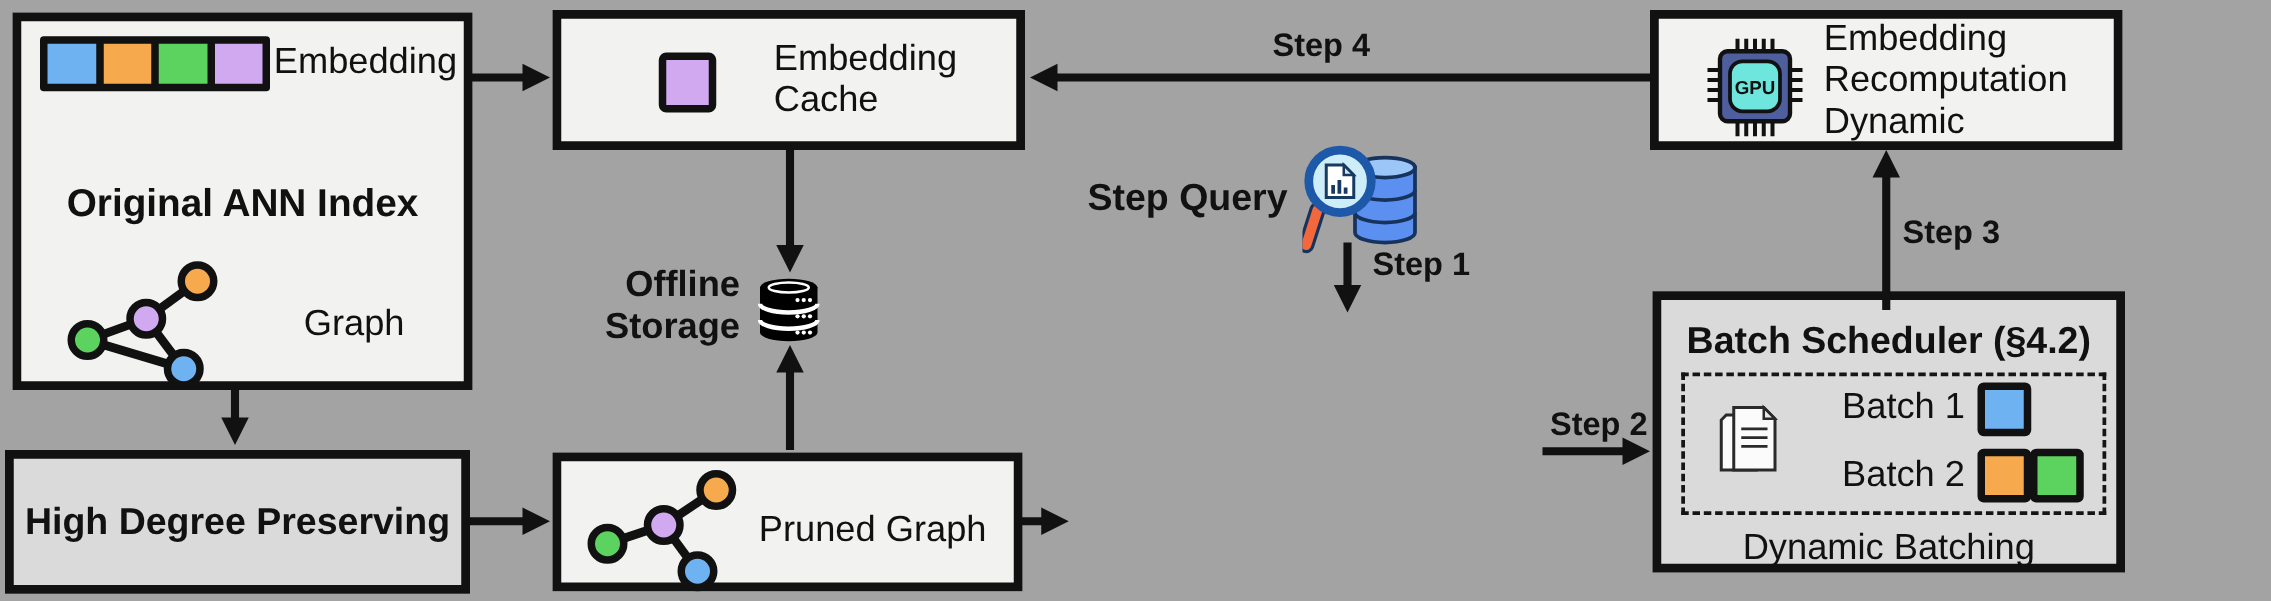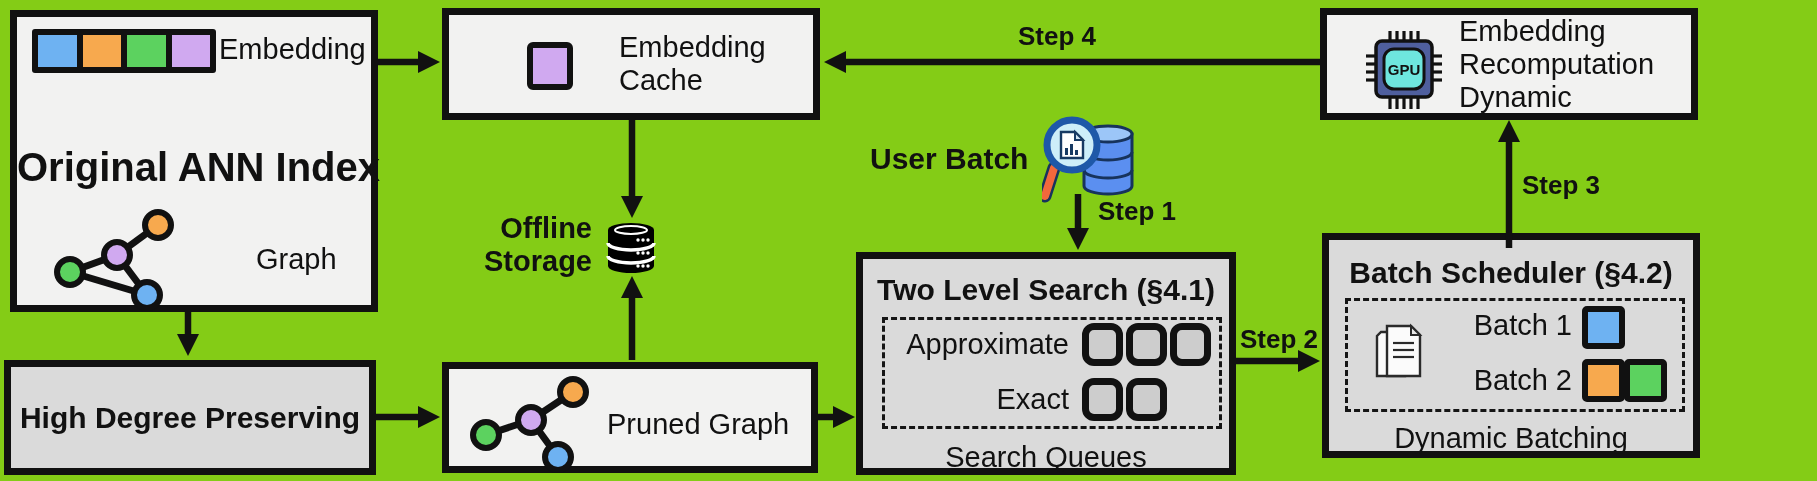--- a/index.html
+++ b/index.html
@@ -1,16 +1,16 @@
 <!DOCTYPE html>
 <html><head>
 <meta charset="utf-8">
 <style>
   html,body{margin:0;padding:0;background:#ffffff;}
-  #canvas{position:relative;width:1817px;height:481px;background:#84cc16;overflow:hidden;
+  #canvas{position:relative;width:1817px;height:481px;background:#a3a3a3;overflow:hidden;
           font-family:"Liberation Sans",sans-serif;color:#111;}
   .box{position:absolute;border:7px solid #111;box-sizing:border-box;}
   .light{background:#f2f2f1;}
   .dark{background:#dadada;}
   .lbl{position:absolute;white-space:nowrap;color:#111;}
   .b{font-weight:700;}
   .ctr{text-align:center;left:0;right:0;}
   .step{font-weight:700;font-size:26px;}
   .dashed{position:absolute;border:3.5px dashed #151515;box-sizing:border-box;}
   .qrow{position:absolute;display:flex;gap:3px;}
@@ -33,36 +33,36 @@
 <div id="canvas">
 
   <div class="box light" style="left:10px;top:10px;width:368px;height:302px;">
     <div class="strip">
       <div class="c-blue"></div>
       <div class="c-orange"></div>
       <div class="c-green"></div>
       <div class="c-purple"></div>
     </div>
     <div class="lbl" style="left:202px;top:16px;font-size:29px;">Embedding</div>
-    <div class="lbl ctr b" style="top:128px;font-size:40px;">Original ANN Index</div>
+    <div class="lbl ctr b" style="top:128px;font-size:31px;">Original ANN Index</div>
     <svg style="position:absolute;left:33px;top:188px;" width="142" height="118" viewBox="0 0 142 118">
       <g stroke="#111" stroke-width="7">
         <line x1="20" y1="67" x2="67" y2="50"></line>
         <line x1="67" y1="50" x2="108" y2="20"></line>
         <line x1="67" y1="50" x2="97" y2="90"></line>
         <line x1="20" y1="67" x2="97" y2="90"></line>
       </g>
       <g stroke="#111" stroke-width="6">
         <circle cx="108" cy="20" r="13" fill="#f7a94e"></circle>
         <circle cx="67" cy="50" r="13" fill="#d0a9f0"></circle>
         <circle cx="20" cy="67" r="13" fill="#5cd25f"></circle>
         <circle cx="97" cy="90" r="13" fill="#6eb2f2"></circle>
       </g>
     </svg>
-    <div class="lbl" style="left:226px;top:226px;font-size:29px;margin-left:13px;">Graph</div>
+    <div class="lbl" style="left:226px;top:226px;font-size:29px;">Graph</div>
   </div>
 
   <div class="box light" style="left:442px;top:8px;width:378px;height:112px;">
     <div class="bsq c-purple" style="left:78px;top:27px;width:46px;height:48px;border-radius:6px;"></div>
     <div class="vstack" style="left:170px;top:0;height:98px;font-size:29px;line-height:33px;">
       <span>Embedding</span>
       <span>Cache</span>
     </div>
   </div>
 
@@ -115,21 +115,21 @@
         <circle cx="42" cy="19" r="1.7"></circle>
       <circle cx="32" cy="32" r="1.7"></circle>
         <circle cx="37" cy="32" r="1.7"></circle>
         <circle cx="42" cy="32" r="1.7"></circle>
       <circle cx="32" cy="45" r="1.7"></circle>
         <circle cx="37" cy="45" r="1.7"></circle>
         <circle cx="42" cy="45" r="1.7"></circle>
     </g>
   </svg>
 
-  <div class="lbl b" style="left:870px;top:142px;font-size:30px;">User Batch</div>
+  <div class="lbl b" style="left:870px;top:142px;font-size:30px;">Step Query</div>
   <svg style="position:absolute;left:1042px;top:112px;" width="92" height="92" viewBox="0 0 92 92">
     <path d="M42,22 v52 a24,8 0 0 0 48,0 v-52 z" fill="#5b8ff0" stroke="#17335c" stroke-width="3"></path>
     <ellipse cx="66" cy="22" rx="24" ry="8" fill="#9cc6f8" stroke="#17335c" stroke-width="3"></ellipse>
     <path d="M42,40 a24,8 0 0 0 48,0" fill="none" stroke="#17335c" stroke-width="3"></path>
     <path d="M42,58 a24,8 0 0 0 48,0" fill="none" stroke="#17335c" stroke-width="3"></path>
     <line x1="12" y1="56" x2="3" y2="84" stroke="#17335c" stroke-width="13" stroke-linecap="round"></line>
     <line x1="12" y1="56" x2="3" y2="84" stroke="#f2683c" stroke-width="8" stroke-linecap="round"></line>
     <circle cx="30" cy="33" r="25" fill="#cdeef9" stroke="#1e58a8" stroke-width="7"></circle>
     <path d="M19,20 h14 l8,8 v18 h-22 z" fill="#ffffff" stroke="#173a63" stroke-width="2.4"></path>
     <path d="M33,20 l8,8 h-8 z" fill="#cfe3f3" stroke="#173a63" stroke-width="2"></path>
@@ -138,36 +138,20 @@
       <rect x="28" y="32" width="3" height="11"></rect>
       <rect x="33" y="38" width="3" height="5"></rect>
     </g>
   </svg>
 
   <div class="lbl step" style="left:1098px;top:196px;">Step 1</div>
   <div class="lbl step" style="left:1240px;top:324px;">Step 2</div>
   <div class="lbl step" style="left:1522px;top:170px;">Step 3</div>
   <div class="lbl step" style="left:1018px;top:21px;">Step 4</div>
 
-  <div class="box dark" style="left:856px;top:252px;width:380px;height:223px;">
-    <div class="lbl ctr b" style="top:14px;font-size:30px;">Two Level Search (§4.1)</div>
-    <div class="dashed" style="left:19px;top:58px;width:340px;height:112px;"></div>
-    <div class="lbl" style="left:30px;top:69px;width:176px;text-align:right;font-size:29px;">Approximate</div>
-    <div class="qrow" style="left:219px;top:64px;">
-      <div class="qsq"></div>
-      <div class="qsq"></div>
-      <div class="qsq"></div>
-    </div>
-    <div class="lbl" style="left:30px;top:124px;width:176px;text-align:right;font-size:29px;">Exact</div>
-    <div class="qrow" style="left:219px;top:119px;">
-      <div class="qsq"></div>
-      <div class="qsq"></div>
-    </div>
-    <div class="lbl ctr" style="top:182px;font-size:29px;">Search Queues</div>
-  </div>
 
   <div class="box dark" style="left:1322px;top:233px;width:378px;height:225px;">
     <div class="lbl ctr b" style="top:16px;font-size:30px;">Batch Scheduler (§4.2)</div>
     <div class="dashed" style="left:16px;top:58px;width:340px;height:114px;"></div>
     <svg style="position:absolute;left:44px;top:82px;" width="54" height="60" viewBox="0 0 54 60">
       <path d="M8,10 h24 v44 h-28 v-40 z" fill="#fbfbfb" stroke="#2a2a2a" stroke-width="2.4"></path>
       <path d="M14,4 h24 l9,9 v41 h-33 z" fill="#fbfbfb" stroke="#2a2a2a" stroke-width="2.4"></path>
       <path d="M38,4 l9,9 h-9 z" fill="#e8e8e8" stroke="#2a2a2a" stroke-width="2"></path>
       <g stroke="#2a2a2a" stroke-width="2.2">
         <line x1="20" y1="21" x2="41" y2="21"></line>

